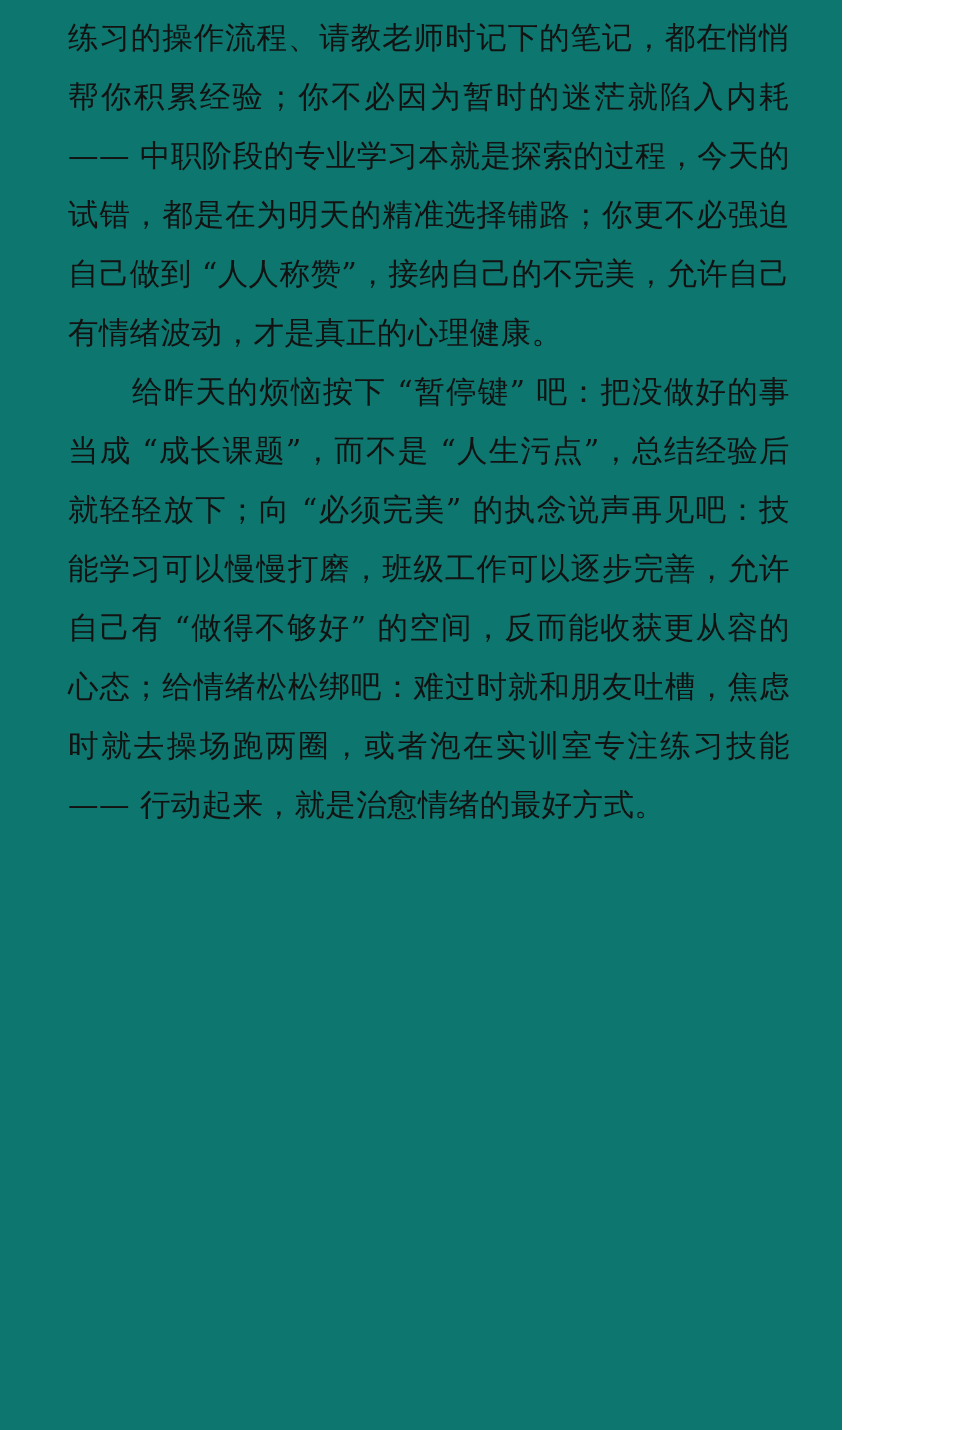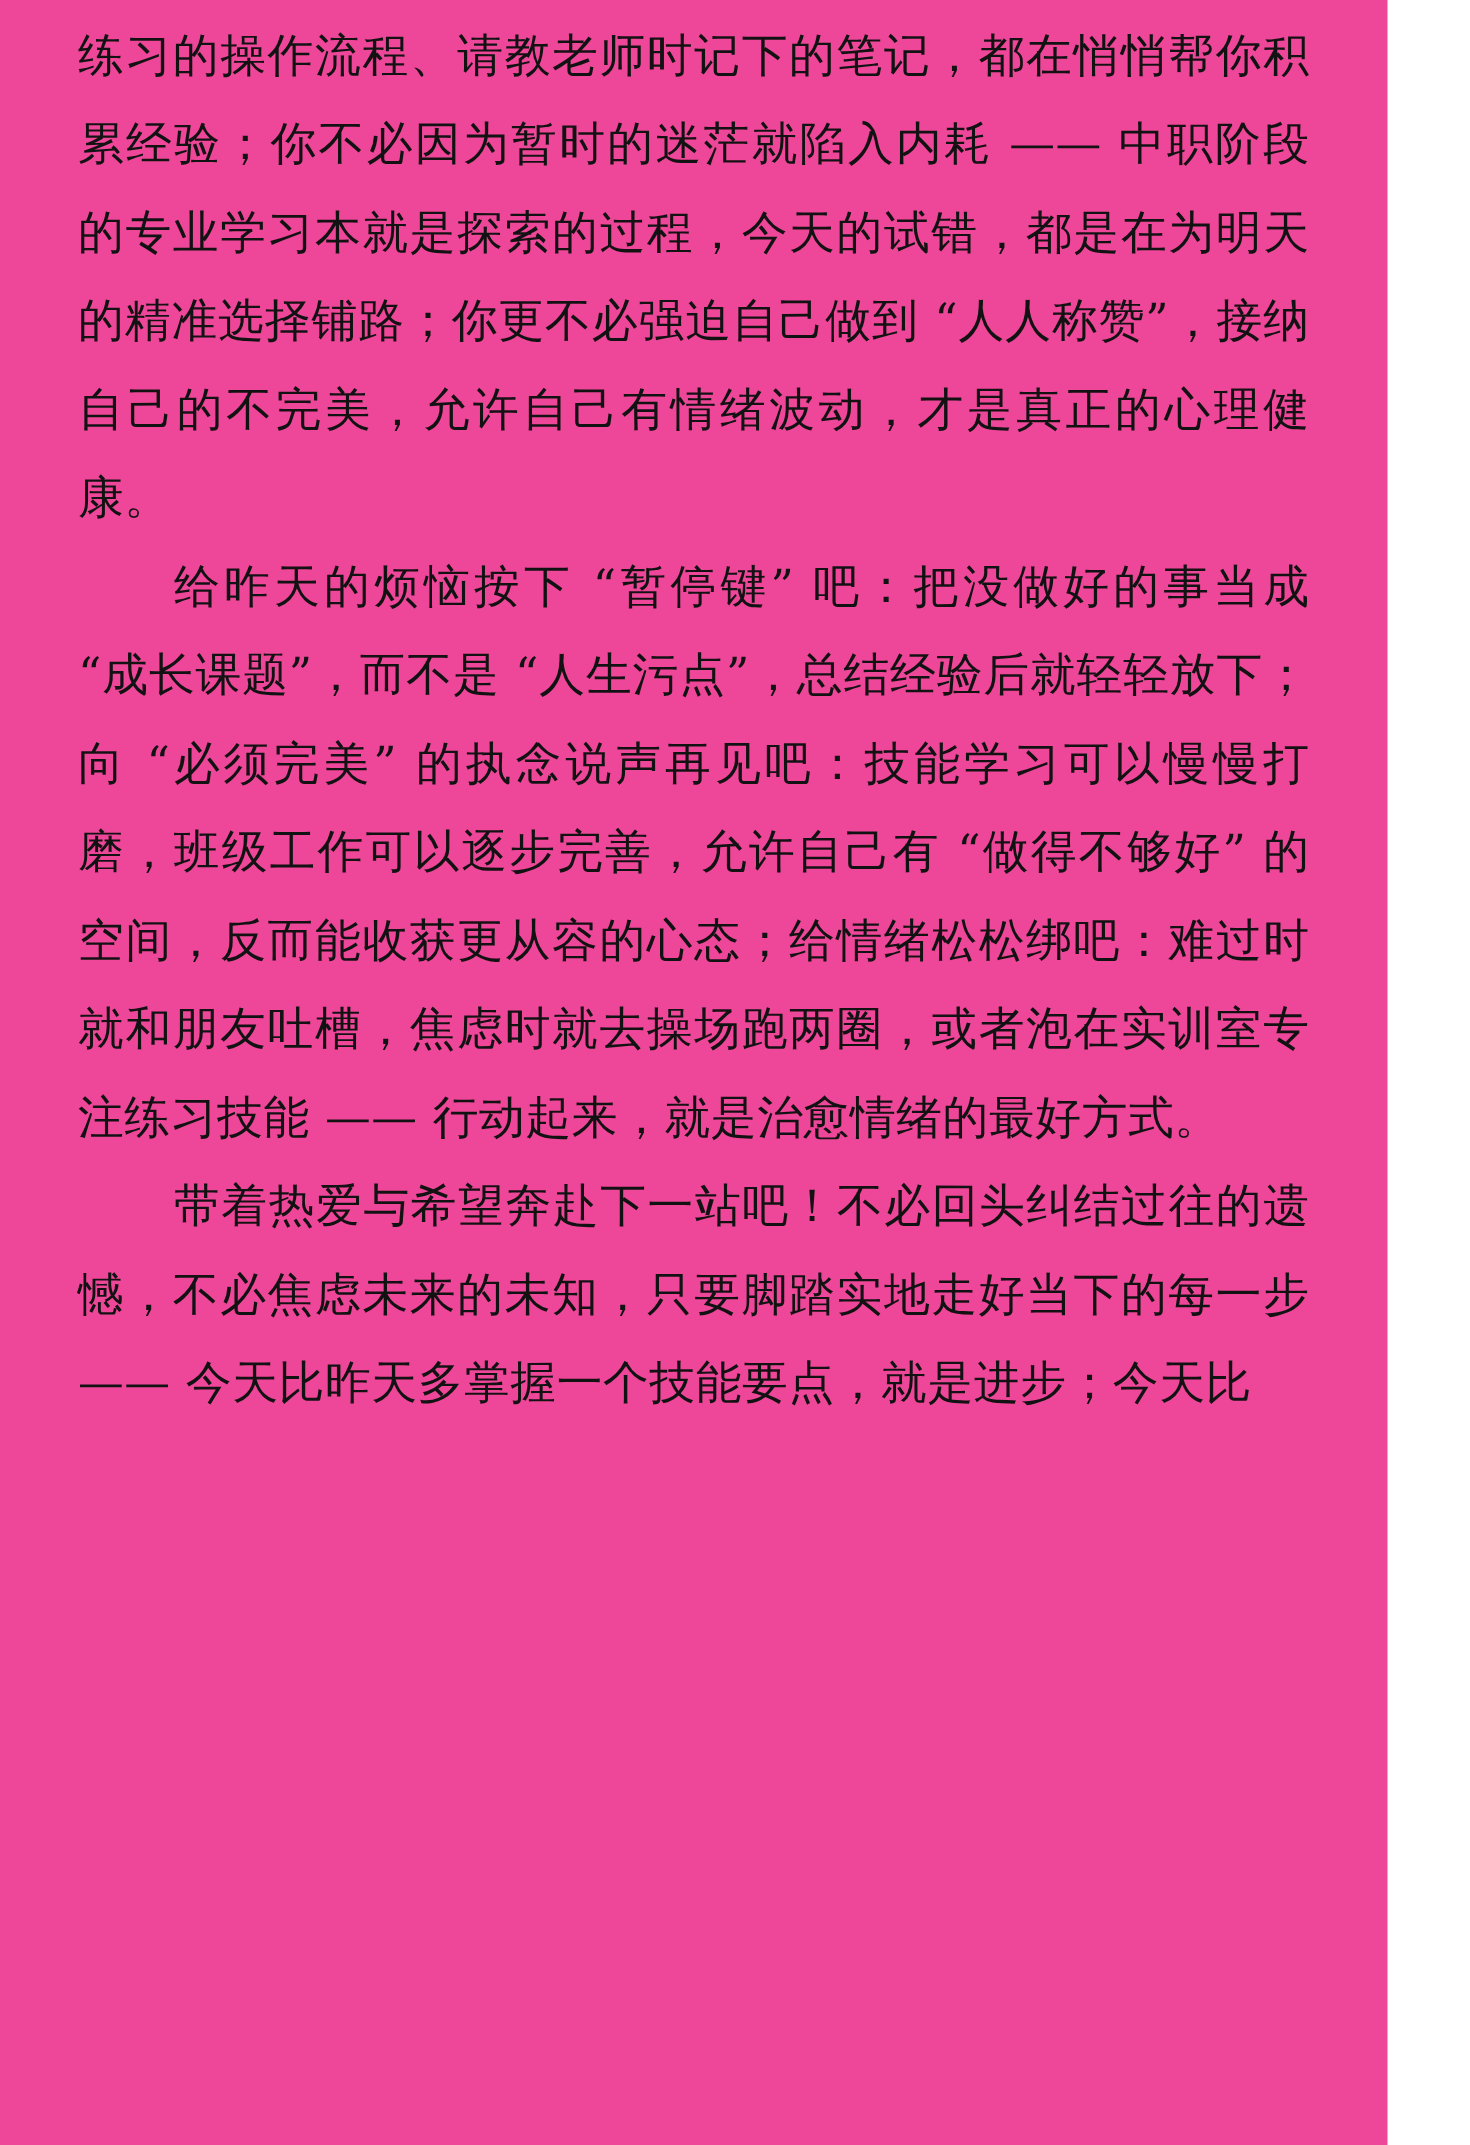--- a/index.html
+++ b/index.html
@@ -9,24 +9,24 @@
   }
   body {
     width: 980px;
     height: 1430px;
     overflow: hidden;
     font-family: "DejaVu Serif", "Liberation Serif", serif;
     color: #111111;
   }
   .page {
     box-sizing: border-box;
-    width: 925px;
+    width: 842px;
     height: 1430px;
-    padding: 8px 52px 0 52px;
-    background: #ec4899;
+    padding: 8px 52px 0 68px;
+    background: #0f766e;
   }
   .doc-body {
     display: block;
   }
   p.para {
     margin: 0;
     padding: 0;
     font-size: 30.5px;
     line-height: 59px;
     letter-spacing: 0.4px;
@@ -44,15 +44,14 @@
     filter: contrast(1.02);
   }
 </style>
 </head>
 <body>
 
 <div class="page">
   <div class="doc-body">
     <p class="para">练习的操作流程、请教老师时记下的笔记，都在悄悄帮你积累经验；你不必因为暂时的迷茫就陷入内耗 —— 中职阶段的专业学习本就是探索的过程，今天的试错，都是在为明天的精准选择铺路；你更不必强迫自己做到 “人人称赞”，接纳自己的不完美，允许自己有情绪波动，才是真正的心理健康。</p>
     <p class="para indent">给昨天的烦恼按下 “暂停键” 吧：把没做好的事当成 “成长课题”，而不是 “人生污点”，总结经验后就轻轻放下；向 “必须完美” 的执念说声再见吧：技能学习可以慢慢打磨，班级工作可以逐步完善，允许自己有 “做得不够好” 的空间，反而能收获更从容的心态；给情绪松松绑吧：难过时就和朋友吐槽，焦虑时就去操场跑两圈，或者泡在实训室专注练习技能 —— 行动起来，就是治愈情绪的最好方式。</p>
-    <p class="para indent">带着热爱与希望奔赴下一站吧！不必回头纠结过往的遗憾，不必焦虑未来的未知，只要脚踏实地走好当下的每一步 —— 今天比昨天多掌握一个技能要点，就是进步；今天比</p>
   </div>
 </div>
 
 </body></html>

